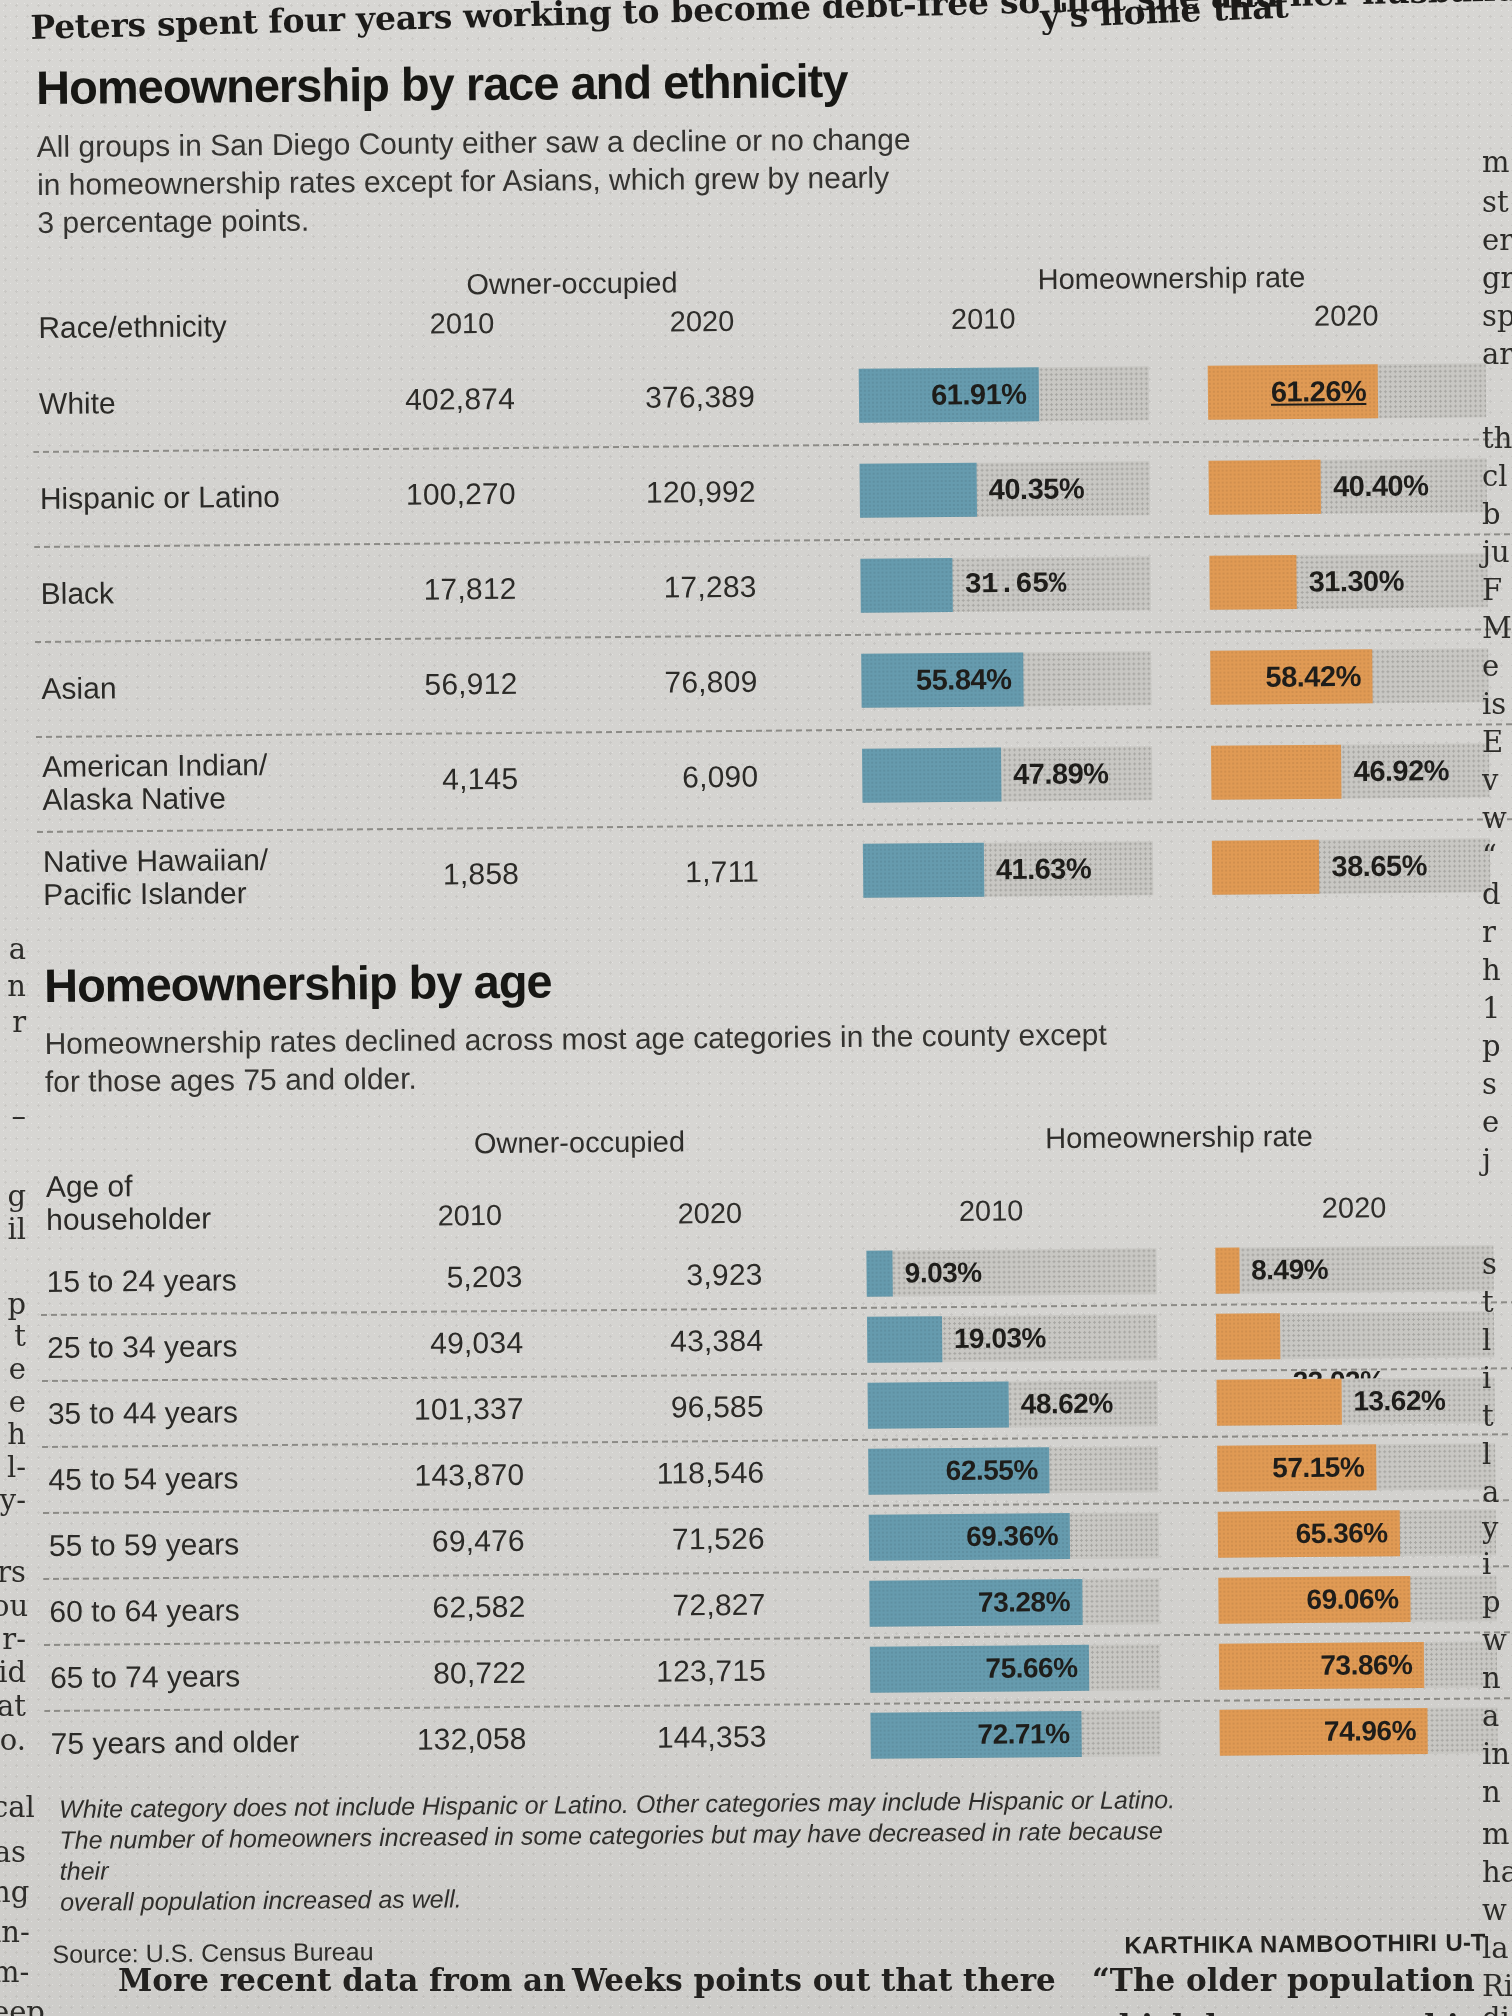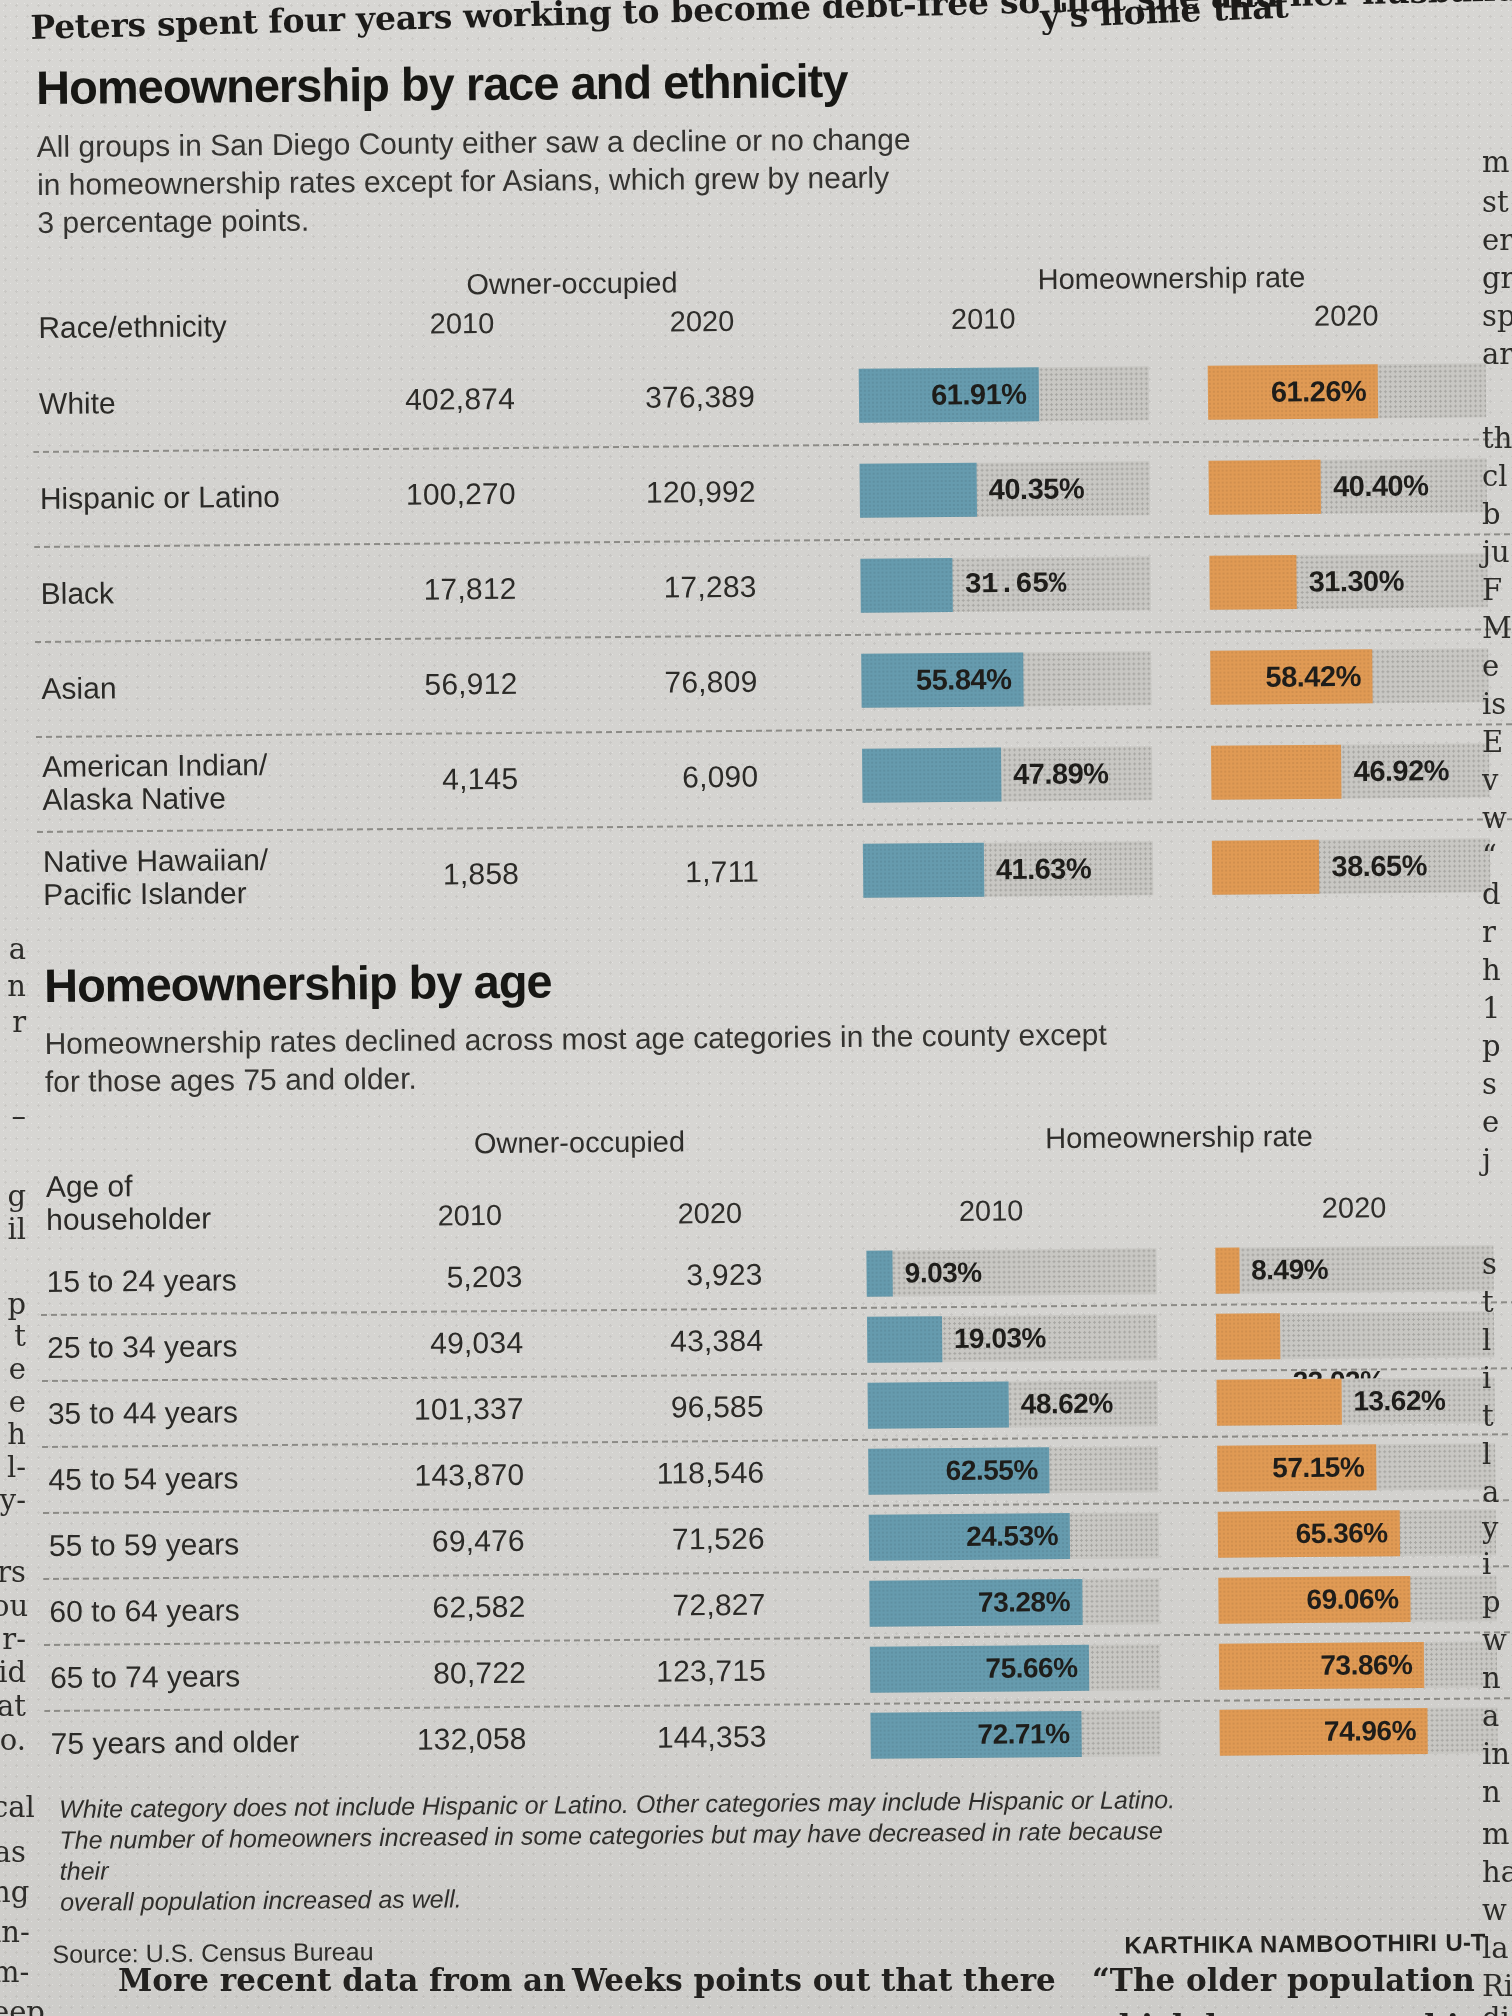--- a/index.html
+++ b/index.html
@@ -116,21 +116,21 @@
             <div class="cell num">402,874</div>
             <div class="cell num">376,389</div>
             <div class=""></div>
             <div class="track">
               <div class="fill blue" style="width: 61.91%;"></div>
               <span class="pct" style="right: calc(38.09% + 12px);">61.91%</span>
             </div>
             <div class=""></div>
             <div class="track">
               <div class="fill orange" style="width: 61.26%;"></div>
-              <span class="pct" style="right: calc(38.74% + 12px);">61.26%</span>
+              <span class="pct" style="right: calc(38.74% + 12px); text-decoration: underline;">61.26%</span>
             </div>
           </div>
           <div class="tgrid trow">
             <div class="cell label">Hispanic or Latino</div>
             <div class="cell num">100,270</div>
             <div class="cell num">120,992</div>
             <div class=""></div>
             <div class="track">
               <div class="fill blue" style="width: 40.35%;"></div>
               <span class="pct" style="left: calc(40.35% + 12px);">40.35%</span>
@@ -287,21 +287,21 @@
               <span class="pct" style="right: calc(42.85% + 12px);">57.15%</span>
             </div>
           </div>
           <div class="tgrid trow">
             <div class="cell label">55 to 59 years</div>
             <div class="cell num">69,476</div>
             <div class="cell num">71,526</div>
             <div class=""></div>
             <div class="track">
               <div class="fill blue" style="width: 69.36%;"></div>
-              <span class="pct" style="right: calc(30.64% + 12px);">24.53%</span>
+              <span class="pct" style="right: calc(30.64% + 12px);">69.36%</span>
             </div>
             <div class=""></div>
             <div class="track">
               <div class="fill orange" style="width: 65.36%;"></div>
               <span class="pct" style="right: calc(34.64% + 12px);">65.36%</span>
             </div>
           </div>
           <div class="tgrid trow">
             <div class="cell label">60 to 64 years</div>
             <div class="cell num">62,582</div>

